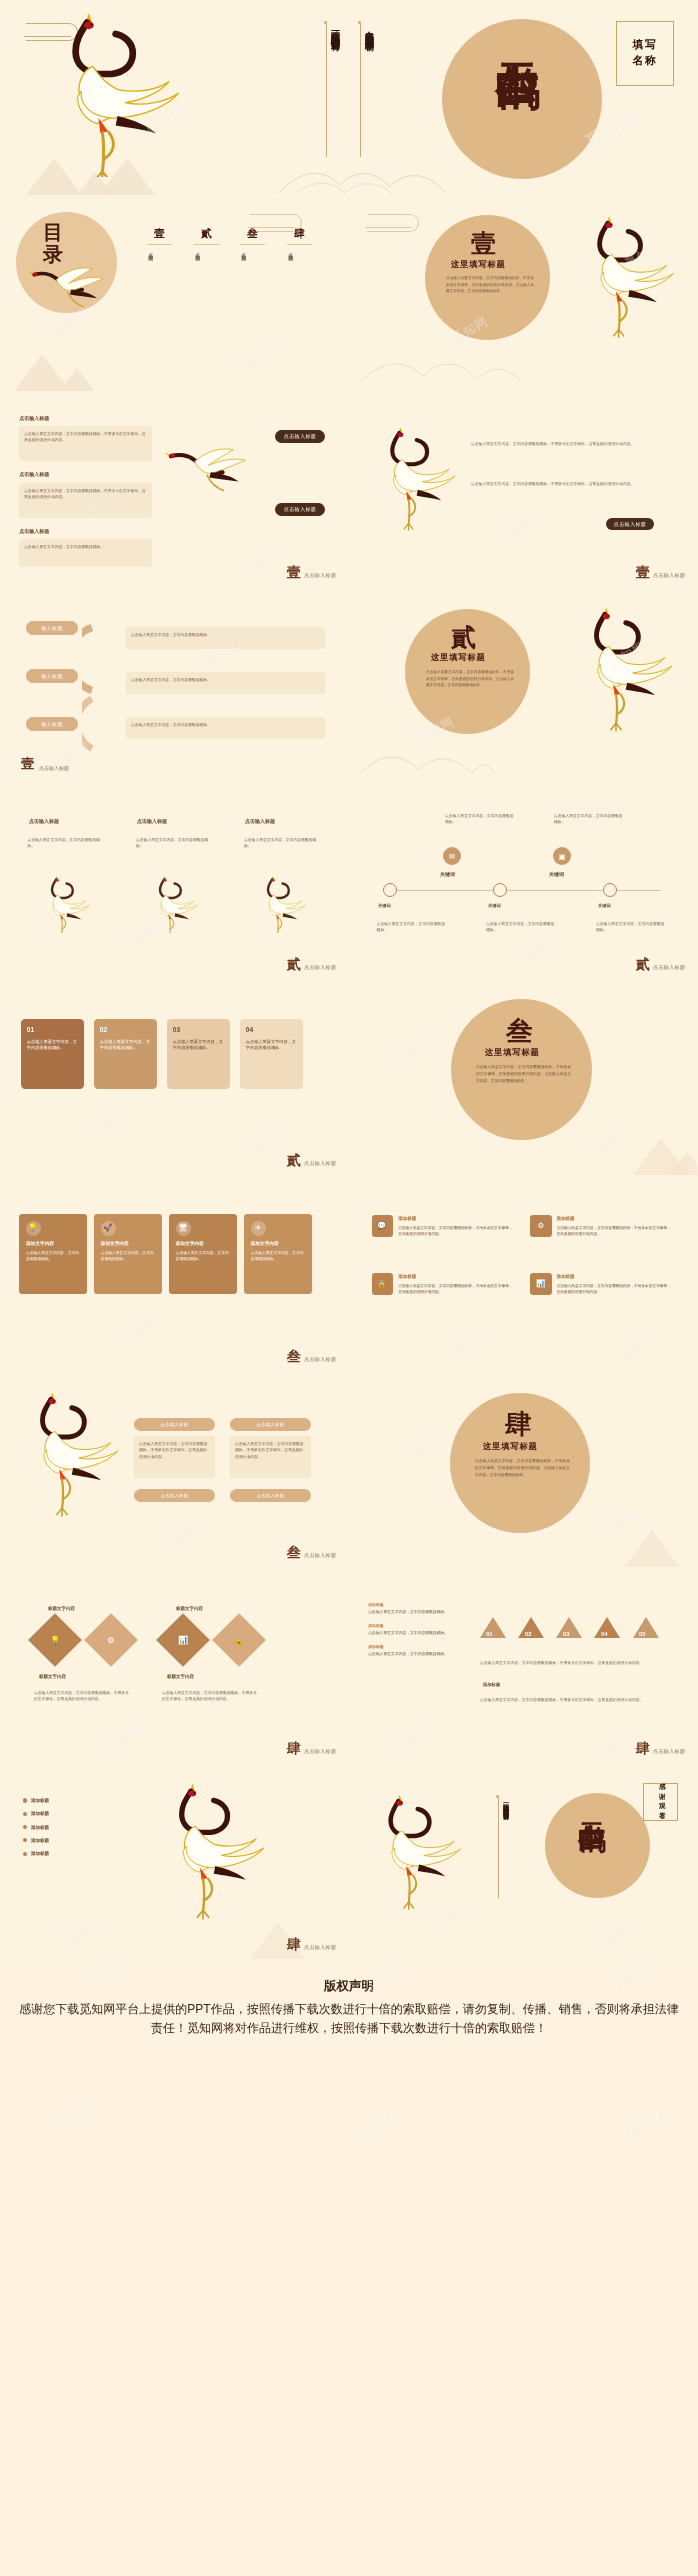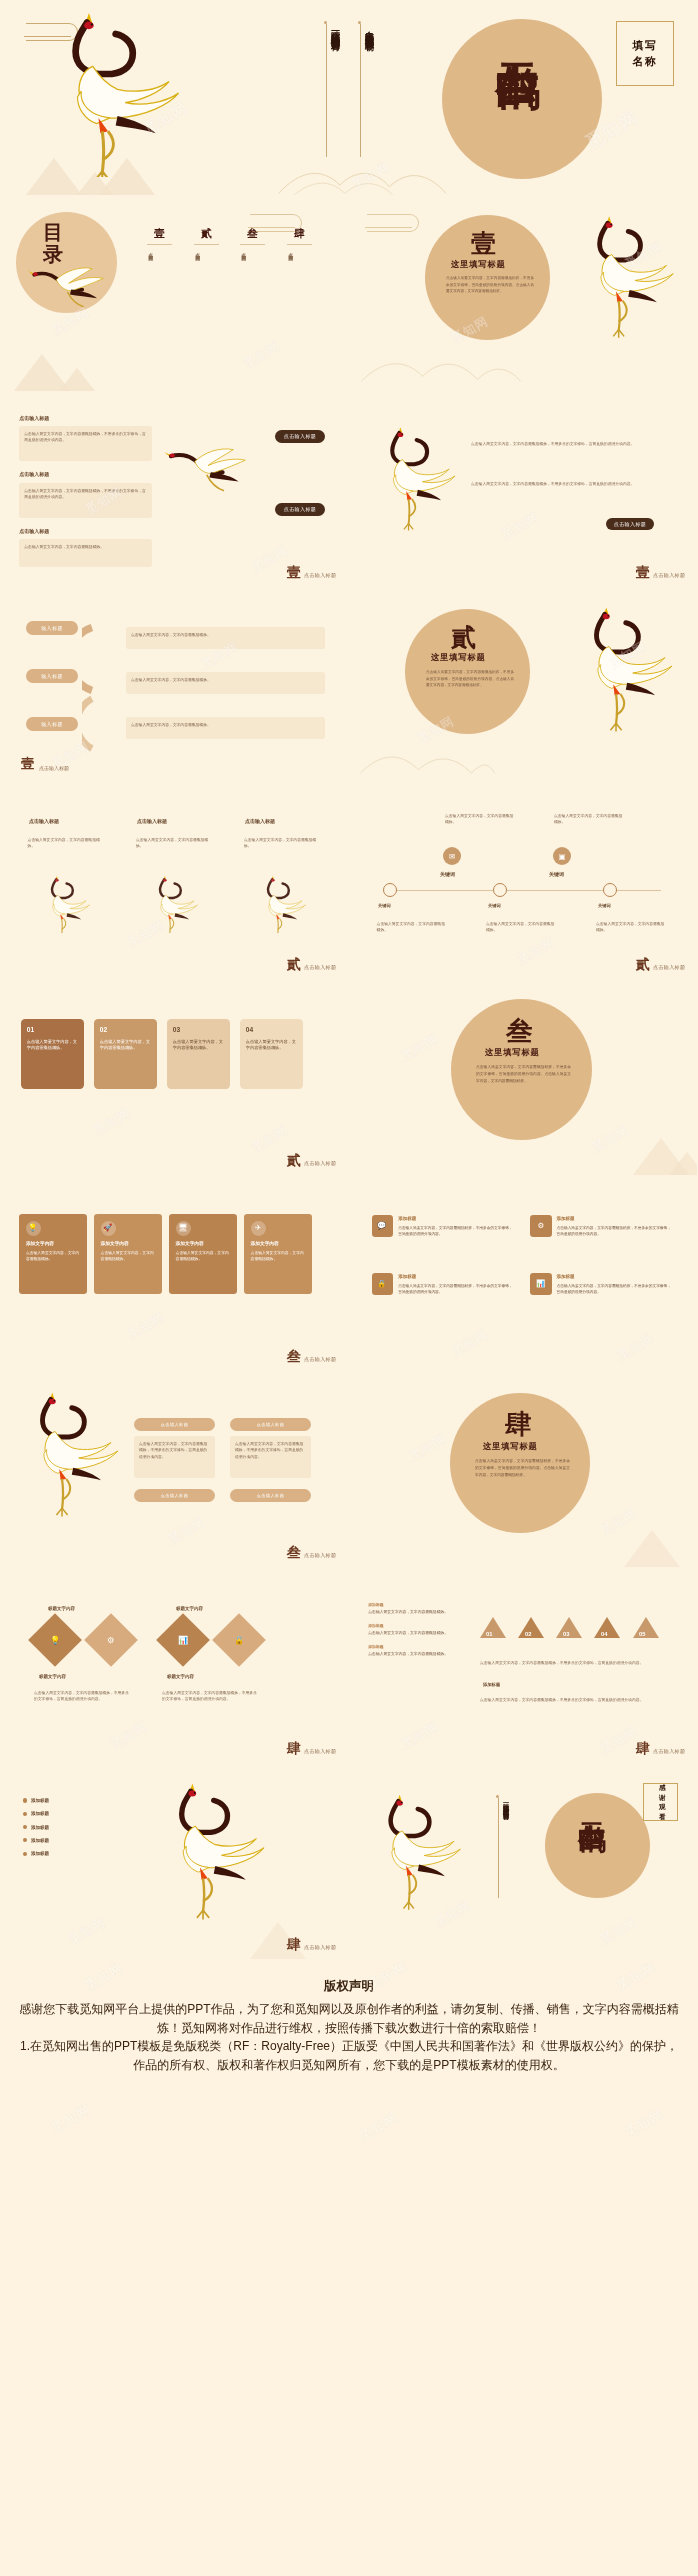--- a/index.html
+++ b/index.html
@@ -52,21 +52,21 @@
     position:absolute; writing-mode:vertical-rl; text-orientation:upright;
     font-family:"Liberation Serif", serif; font-weight:bold;
     color:#30160c; letter-spacing:0.8px; line-height:1.15;
     border-top:none;
   }
   .vrule{ position:absolute; width:0.8px; background:#c9a978; }
   .vdot{ position:absolute; width:3.3px; height:3.3px; border-radius:50%; background:#cda877; }
 
   .titlebox{
     position:absolute; border:1.2px solid #c9a65f; padding:5px 15px;
-    font-family:Liberation Sans, sans-serif; font-weight:bold; font-size:9.1px;
+    font-family:Liberation Mono, monospace; font-weight:bold; font-size:9.1px;
     color:#2d1407; text-align:center; line-height:1.45; letter-spacing:1.7px;
   }
 
   .bigtitle{
     position:absolute; writing-mode:vertical-rl; text-orientation:upright;
     font-family:"Liberation Serif", serif; font-weight:bold;
     color:#46190f; line-height:.95;
   }
 
   
@@ -699,18 +699,17 @@
   <div class="wm">
     <span style="left:83px;top:8.3px;font-size:13.3px;">觅知网</span>
     <span style="left:366px;top:6.6px;font-size:13.3px;">觅知网</span>
     <span style="left:615px;top:8.3px;font-size:13.3px;">觅知网</span>
     <span style="left:50px;top:150px;font-size:13.3px;">觅知网</span>
     <span style="left:357px;top:158px;font-size:13.3px;">觅知网</span>
     <span style="left:623px;top:155px;font-size:13.3px;">觅知网</span>
   </div>
 
   <h2>版权声明</h2>
-  <p>感谢您下载觅知网平台上提供的PPT作品，为了您和觅知网以及原创作者的利益，请勿复制、传播、销售，文字内容需概括精炼！觅知网将对作品进行维权，按照传播下载次数进行十倍的索取赔偿！</p>
-  <p>1.在觅知网出售的PPT模板是免版税类（RF：Royalty-Free）正版受《中国人民共和国著作法》和《世界版权公约》的保护，作品的所有权、版权和著作权归觅知网所有，您下载的是PPT模板素材的使用权。</p>
+  <p>感谢您下载觅知网平台上提供的PPT作品，按照传播下载次数进行十倍的索取赔偿，请勿复制、传播、销售，否则将承担法律责任！觅知网将对作品进行维权，按照传播下载次数进行十倍的索取赔偿！</p>
 </div>
 
 </div>
 
 
 </body></html>

